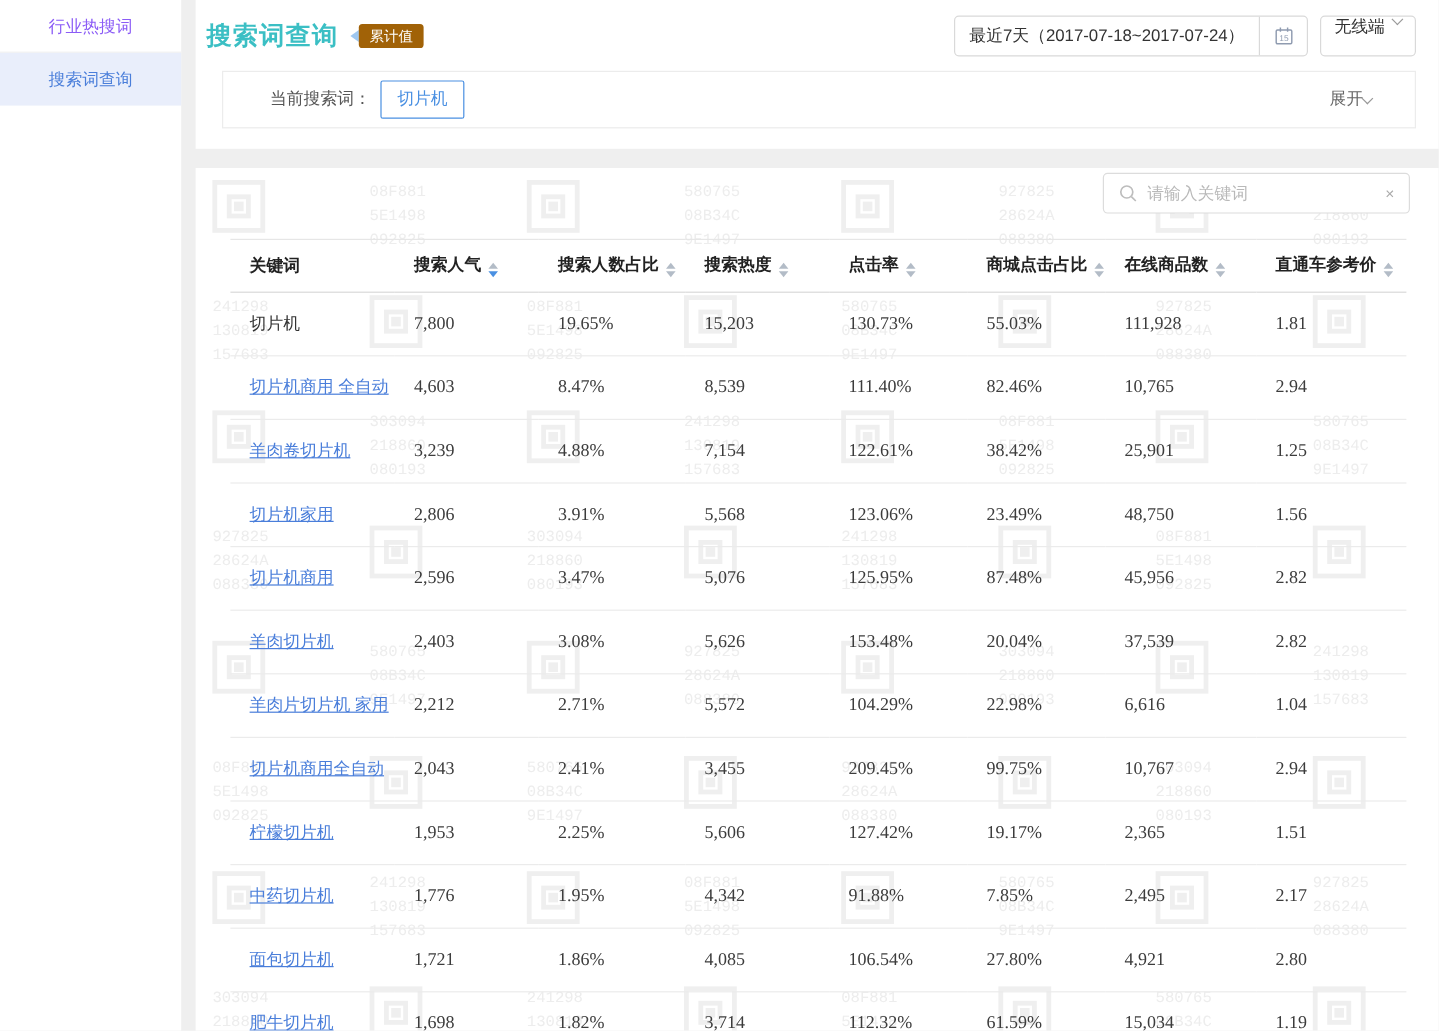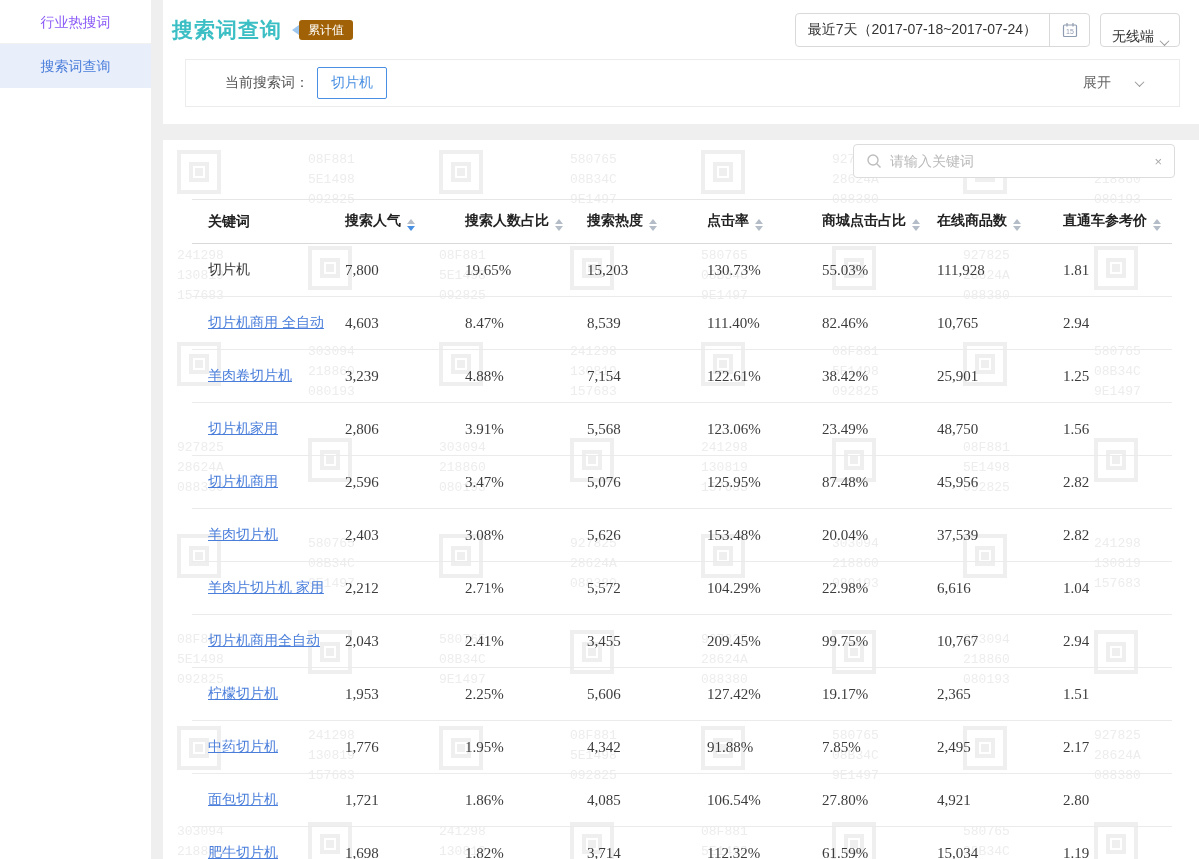--- a/index.html
+++ b/index.html
@@ -40,52 +40,52 @@
     height: 34px; border: 1px solid #d9d9d9; border-radius: 4px; background: #fff;
     display: flex; align-items: center; font-size: 14px; color: #333; cursor: pointer;
   }
   .date-picker .range-text { padding: 0 12px; }
   .cal-seg {
     border-left: 1px solid #d9d9d9; height: 100%; width: 40px;
     display: flex; align-items: center; justify-content: center;
   }
   .terminal {
     height: 34px; min-width: 80px; border: 1px solid #d9d9d9; border-radius: 4px; background: #fff;
-    display: flex; align-items: flex-end; justify-content: center; gap: 7px;
+    display: flex; align-items: flex-start; justify-content: center; gap: 7px;
     font-size: 14px; color: #333; cursor: pointer; padding: 0 10px;
   }
   .chev {
     display: inline-block; width: 7px; height: 7px;
     border-right: 1px solid #999; border-bottom: 1px solid #999;
     transform: rotate(45deg) translate(-1px,-1px);
   }
   .filter-card {
     margin: 12px 0 0 13px; border: 1px solid #ececec; height: 48px;
     display: flex; align-items: center; padding-left: 39px; background: #fff;
   }
   .filter-label { font-size: 14px; color: #555; }
   .term-chip {
     margin-left: 8px; border: 1px solid #4a90e2; color: #4a90e2; border-radius: 2px;
     font-size: 14px; padding: 6px 13px; cursor: pointer; background: #fff;
   }
-  .expand { margin-left: auto; margin-right: 36px; display: flex; align-items: center; gap: 25px;
+  .expand { margin-left: auto; margin-right: 36px; display: flex; align-items: center; gap: 0;
     font-size: 14px; color: #666; cursor: pointer; }
   
   .table-card {
     margin-top: 16px; background: #fff; height: 719px; position: relative; overflow: hidden;
   }
   .watermark { position: absolute; inset: 0; overflow: hidden; pointer-events: none; }
   .wm-tile { position: absolute; }
   .wm-qr { width: 44px; height: 44px; border: 4px solid #efefef; position: relative; }
   .wm-qr:before { content: ""; position: absolute; inset: 8px; border: 4px solid #efefef; }
   .wm-qr:after { content: ""; position: absolute; width: 8px; height: 8px; background: #efefef; left: 14px; top: 14px; }
   .wm-codes { font-family: "Liberation Mono", monospace; font-size: 13px; color: #ededed; line-height: 20px; }
   .search-row { position: relative; z-index: 1; display: flex; justify-content: flex-end; padding: 4px 24px 0 0; }
   .search-box {
-    width: 322px; height: 34px; border: 1px solid #dcdcdc; border-radius: 4px; background: #fff;
+    width: 256px; height: 34px; border: 1px solid #dcdcdc; border-radius: 4px; background: #fff;
     display: flex; align-items: center; padding: 13px 12px; gap: 8px;
   }
   .search-box input {
     border: none; outline: none; flex: 1; font-size: 14px; color: #333;
     font-family: "Liberation Sans", sans-serif; background: transparent;
   }
   .search-box input::placeholder { color: #b9b9b9; }
   .clear-x { color: #aaa; font-size: 13px; cursor: pointer; line-height: 1; }
   table { margin: 21px 0 0 29px; width: 980px; border-collapse: collapse; table-layout: fixed;
     position: relative; z-index: 1; }

